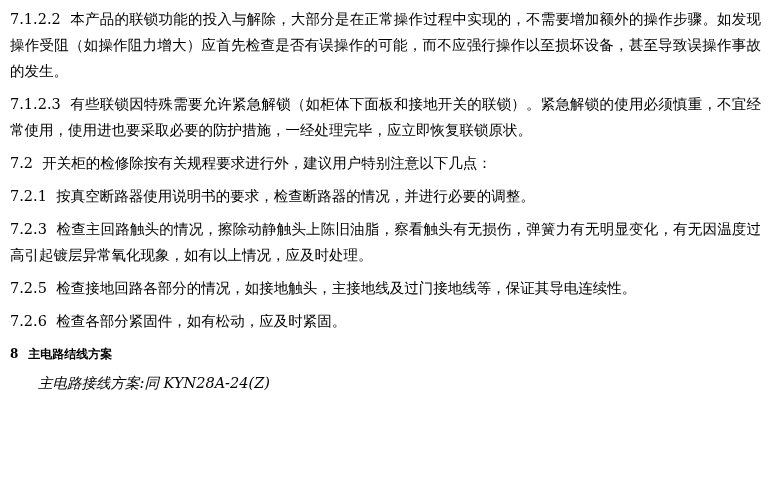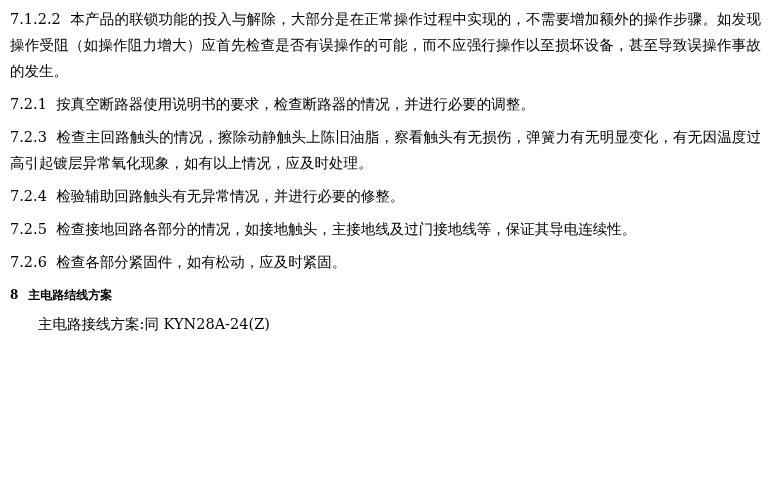--- a/index.html
+++ b/index.html
@@ -44,46 +44,50 @@
     margin: 2px 0 3px 0;
   }
   .section-head .sec-num {
     margin-right: 10px;
   }
   .sub-line {
     font-size: 14.5px;
     line-height: 26px;
     margin: 0 0 4px 0;
     text-indent: 28px;
+    font-style: italic;
   }
 </style>
 </head>
 <body>
 
 <div class="page">
   <div class="body-text">
 
     <p class="para">
       <span class="num">7.1.2.2</span>&nbsp;&nbsp;<span>本产品的联锁功能的投入与解除，大部分是在正常操作过程中实现的，不需要增加额外的操作步骤。如发现操作受阻（如操作阻力增大）应首先检查是否有误操作的可能，而不应强行操作以至损坏设备，甚至导致误操作事故的发生。</span>
     </p>
 
+    <p class="para">
+      <span class="num">7.1.2.3</span>&nbsp;&nbsp;<span>有些联锁因特殊需要允许紧急解锁（如柜体下面板和接地开关的联锁）。紧急解锁的使用必须慎重，不宜经常使用，使用进也要采取必要的防护措施，一经处理完毕，应立即恢复联锁原状。</span>
+    </p>
 
+    <p class="para">
+      <span class="num">7.2</span>&nbsp;&nbsp;<span>开关柜的检修除按有关规程要求进行外，建议用户特别注意以下几点：</span>
+    </p>
 
     <p class="para">
       <span class="num">7.2.1</span>&nbsp;&nbsp;<span>按真空断路器使用说明书的要求，检查断路器的情况，并进行必要的调整。</span>
     </p>
 
 
     <p class="para">
       <span class="num">7.2.3</span>&nbsp;&nbsp;<span>检查主回路触头的情况，擦除动静触头上陈旧油脂，察看触头有无损伤，弹簧力有无明显变化，有无因温度过高引起镀层异常氧化现象，如有以上情况，应及时处理。</span>
     </p>
 
-    <p class="para">
-      <span class="num">7.2.4</span>&nbsp;&nbsp;<span>检验辅助回路触头有无异常情况，并进行必要的修整。</span>
-    </p>
 
     <p class="para">
       <span class="num">7.2.5</span>&nbsp;&nbsp;<span>检查接地回路各部分的情况，如接地触头，主接地线及过门接地线等，保证其导电连续性。</span>
     </p>
 
     <p class="para">
       <span class="num">7.2.6</span>&nbsp;&nbsp;<span>检查各部分紧固件，如有松动，应及时紧固。</span>
     </p>
 
     <h2 class="section-head">

